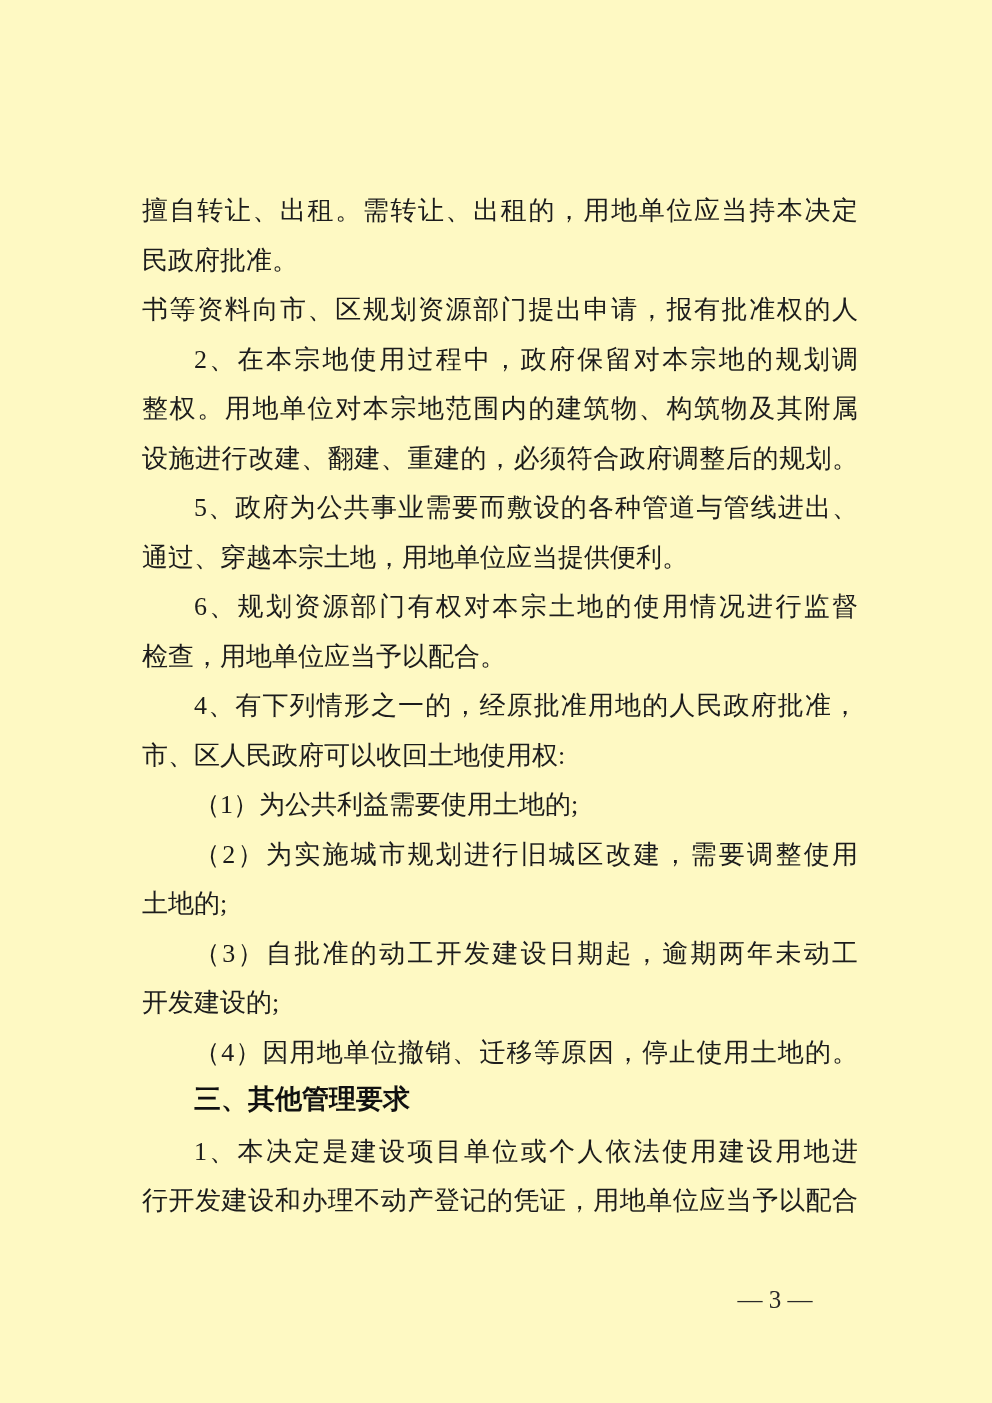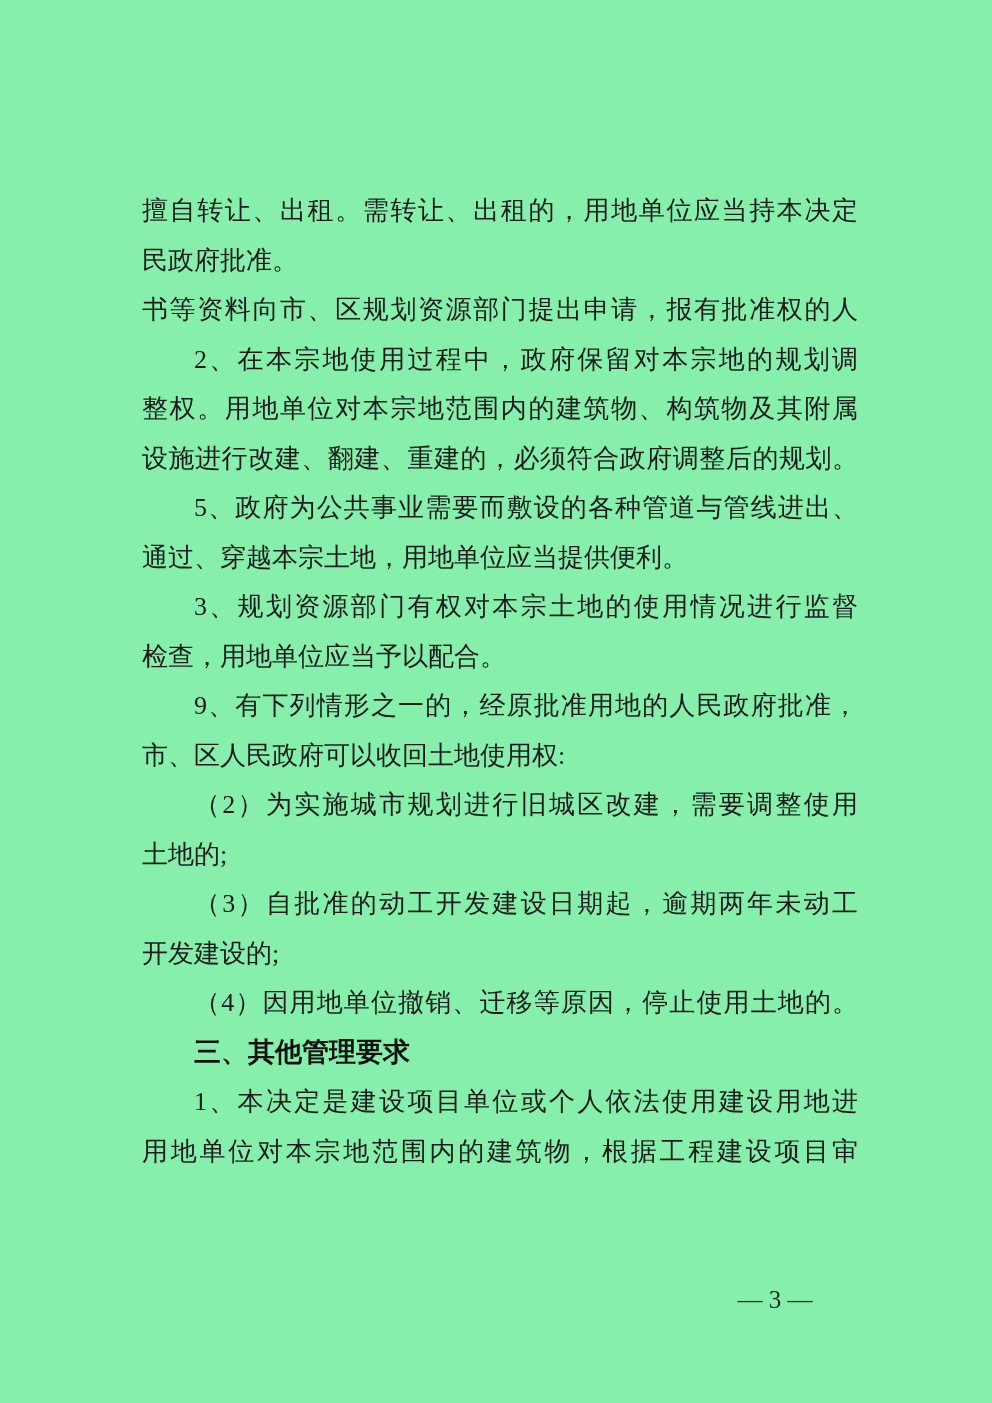--- a/index.html
+++ b/index.html
@@ -6,21 +6,21 @@
   html, body {
     width: 992px;
     height: 1403px;
     background: #ffffff;
     font-family: "Liberation Serif", "DejaVu Serif", serif;
   }
   .page {
     position: relative;
     width: 992px;
     height: 1403px;
-    background: #86efac;
+    background: #fef9c3;
     overflow: hidden;
     color: #1c1c1c;
   }
   .text-block {
     position: absolute;
     left: 142px;
     top: 186px;
     width: 716px;
   }
   .line {
@@ -33,21 +33,21 @@
   .line.justify {
     white-space: normal;
     text-align: justify;
     text-align-last: justify;
     overflow: hidden;
   }
   .line.indent {
     text-indent: 52px;
   }
   .line.heading {
-    font-family: Liberation Serif, serif;
+    font-family: Liberation Mono, monospace;
     font-weight: 700;
     font-size: 27px;
     color: #111111;
   }
   .page-number {
     position: absolute;
     top: 1284px;
     left: 700px;
     width: 150px;
     height: 32px;
@@ -64,28 +64,29 @@
 <div class="page">
   <main class="text-block">
     <p class="line justify">擅自转让、出租。需转让、出租的，用地单位应当持本决定</p>
     <p class="line">民政府批准。</p>
     <p class="line justify">书等资料向市、区规划资源部门提出申请，报有批准权的人</p>
     <p class="line indent justify">2、在本宗地使用过程中，政府保留对本宗地的规划调</p>
     <p class="line justify">整权。用地单位对本宗地范围内的建筑物、构筑物及其附属</p>
     <p class="line justify">设施进行改建、翻建、重建的，必须符合政府调整后的规划。</p>
     <p class="line indent justify">5、政府为公共事业需要而敷设的各种管道与管线进出、</p>
     <p class="line">通过、穿越本宗土地，用地单位应当提供便利。</p>
-    <p class="line indent justify">3、规划资源部门有权对本宗土地的使用情况进行监督</p>
+    <p class="line indent justify">6、规划资源部门有权对本宗土地的使用情况进行监督</p>
     <p class="line">检查，用地单位应当予以配合。</p>
-    <p class="line indent justify">9、有下列情形之一的，经原批准用地的人民政府批准，</p>
+    <p class="line indent justify">4、有下列情形之一的，经原批准用地的人民政府批准，</p>
     <p class="line">市、区人民政府可以收回土地使用权:</p>
+    <p class="line indent">（1）为公共利益需要使用土地的;</p>
     <p class="line indent justify">（2）为实施城市规划进行旧城区改建，需要调整使用</p>
     <p class="line">土地的;</p>
     <p class="line indent justify">（3）自批准的动工开发建设日期起，逾期两年未动工</p>
     <p class="line">开发建设的;</p>
     <p class="line indent justify">（4）因用地单位撤销、迁移等原因，停止使用土地的。</p>
     <p class="line indent heading">三、其他管理要求</p>
     <p class="line indent justify">1、本决定是建设项目单位或个人依法使用建设用地进</p>
-    <p class="line justify">用地单位对本宗地范围内的建筑物，根据工程建设项目审</p>
+    <p class="line justify">行开发建设和办理不动产登记的凭证，用地单位应当予以配合</p>
   </main>
 
   <div class="page-number">— 3 —</div>
 </div>
 
 </body></html>

